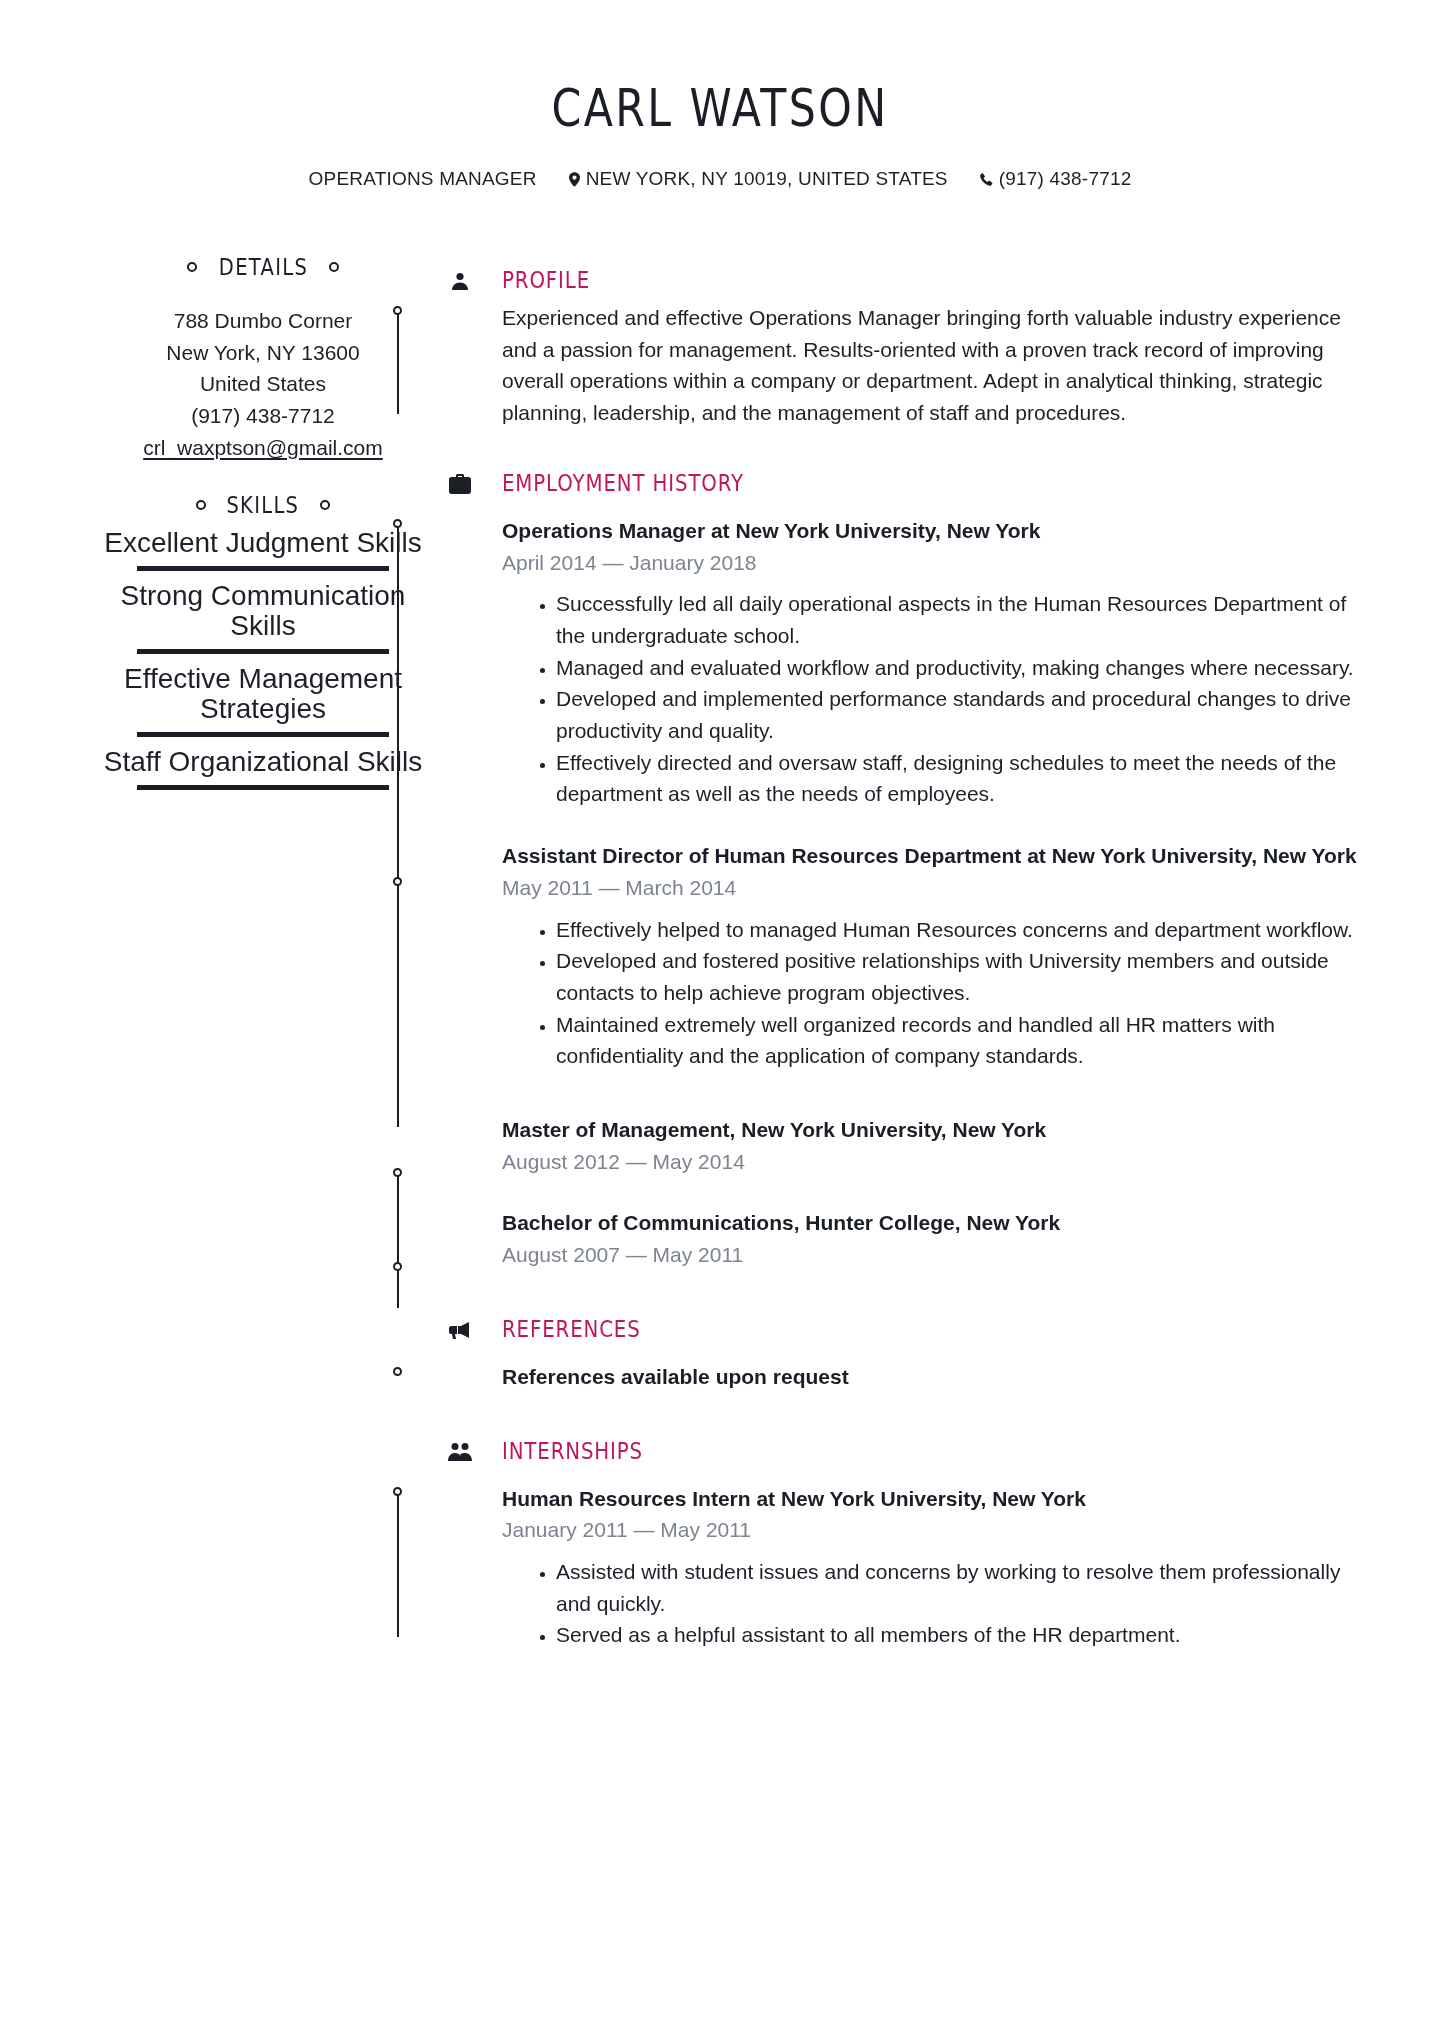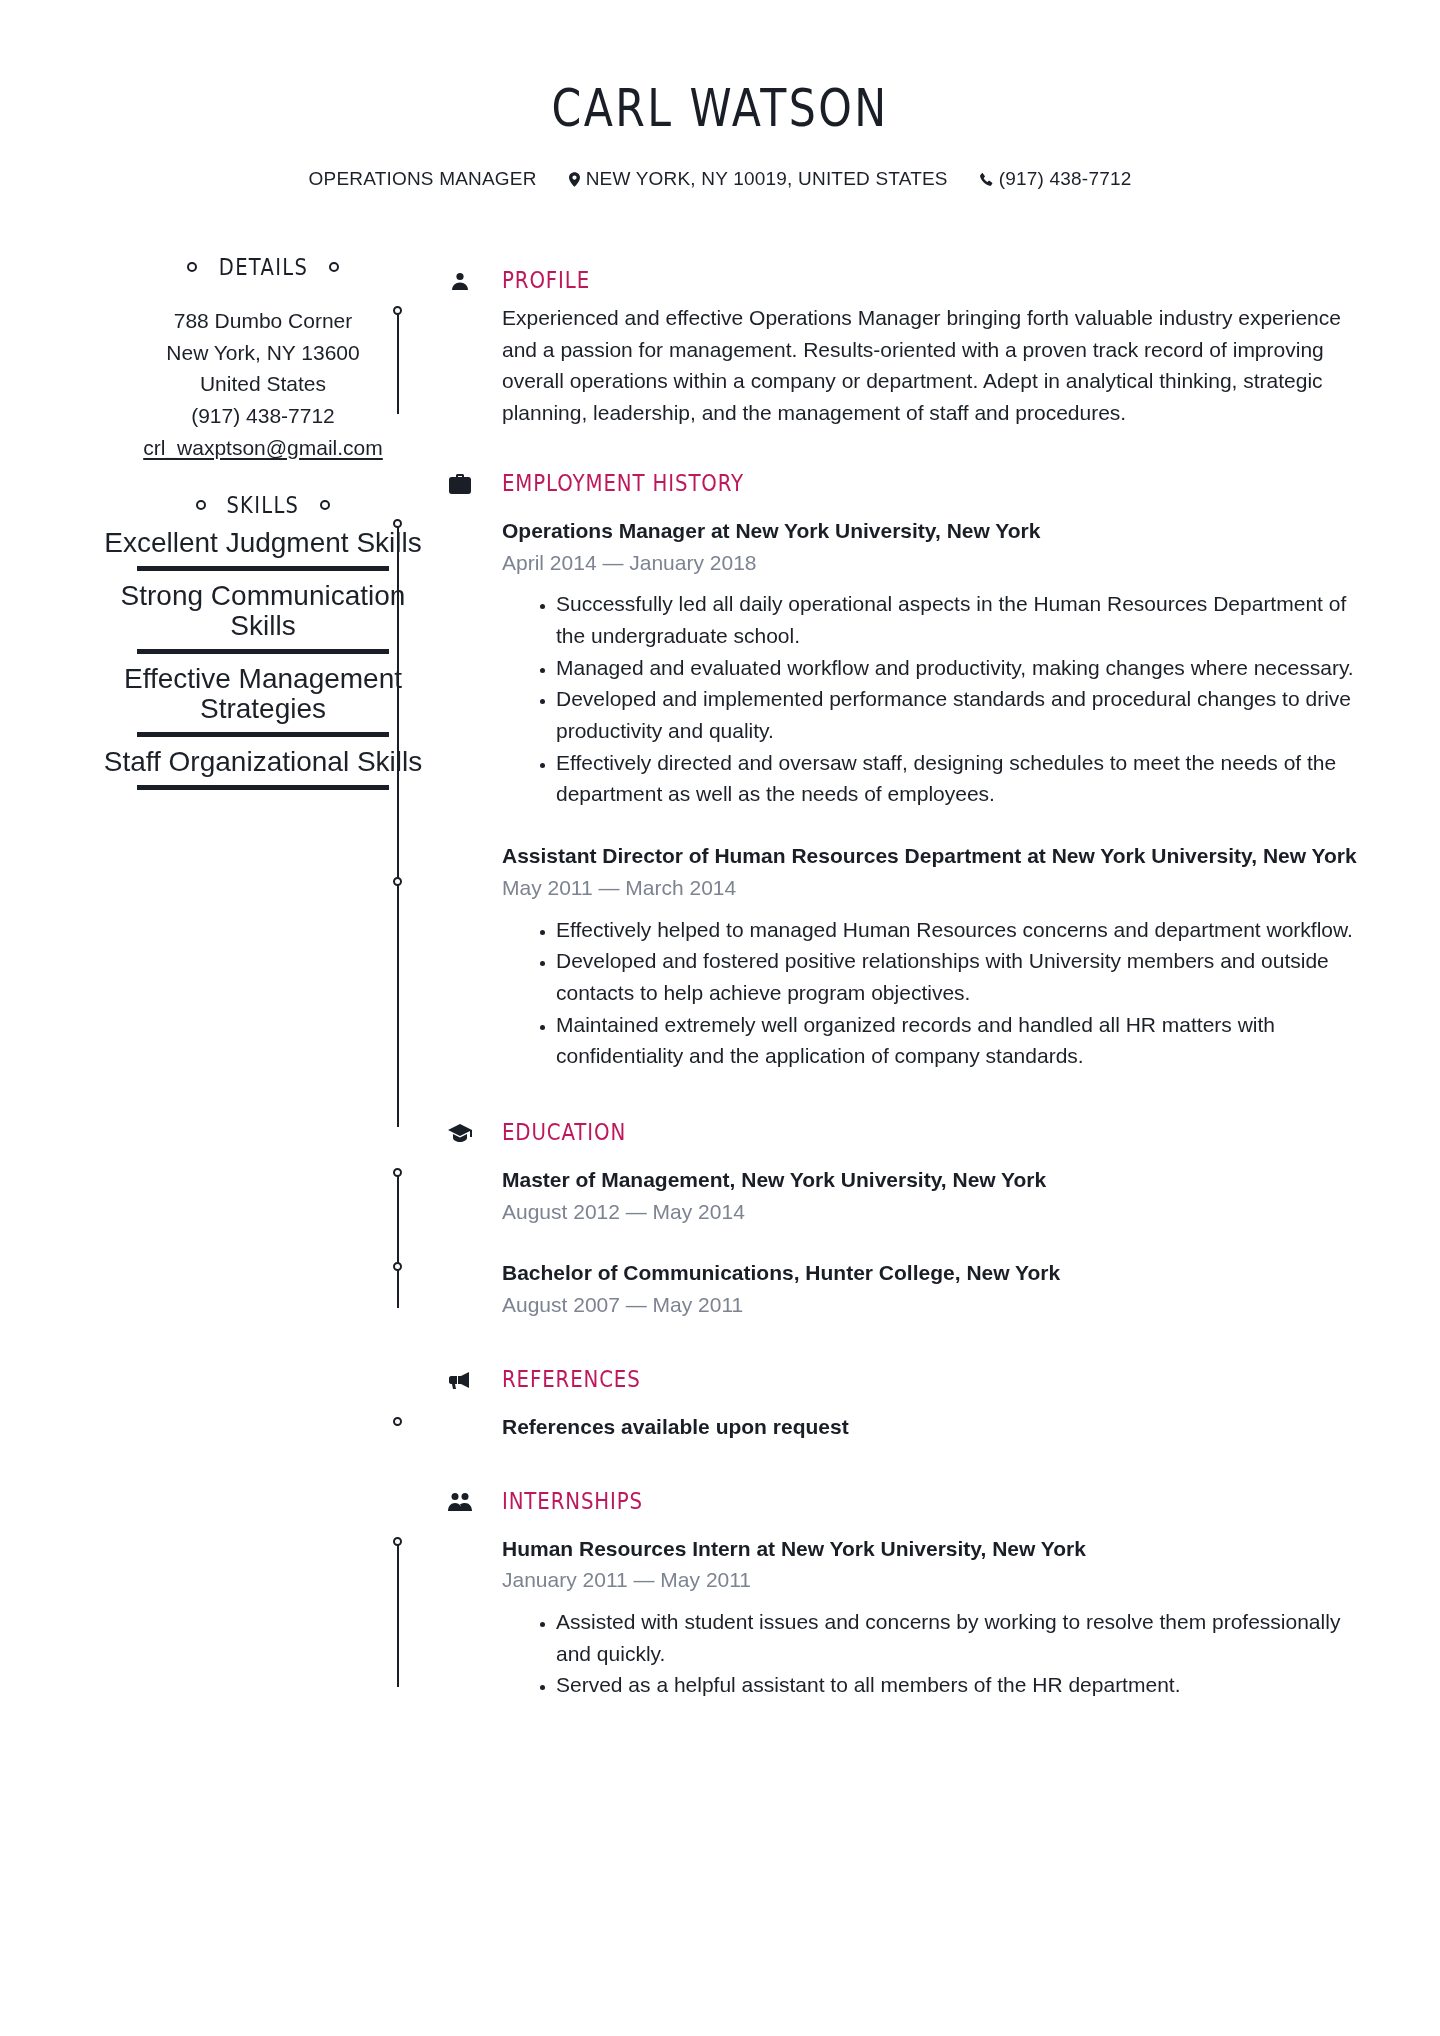--- a/index.html
+++ b/index.html
@@ -161,29 +161,20 @@
           <ul class="bullets">
             <li>Effectively helped to managed Human Resources concerns and department workflow.</li>
             <li>Developed and fostered positive relationships with University members and outside contacts to help achieve program objectives.</li>
             <li>Maintained extremely well organized records and handled all HR matters with confidentiality and the application of company standards.</li>
           </ul>
         </div>
       </div>
   </div>
 
   <div class="section" style="margin-top:42px;">
-    <div class="sec-h">
-      <span class="icon">
-        <svg width="24" height="20" viewBox="0 0 24 20">
-            <path d="M12 1L0 7l12 6 10-5v6h2V7z" fill="#1a1e26"></path>
-            <path d="M5 11v4c0 2 3.5 4 7 4s7-2 7-4v-4l-7 3.5z" fill="#1a1e26"></path>
-          </svg>
-      </span>
-      <span class="t">EDUCATION</span>
-    </div>
     <div class="timeline" style="top:54px; height:140px;">
       <span class="tl-line" style="top:8px; height:132px;"></span>
       <span class="tl-dot" style="top:0;"></span>
       <span class="tl-dot" style="top:94px;"></span>
     </div>
     <div id="edu-list" style="margin-top:14px;">
         <div>
           <div class="entry-title">Master of Management, New York University, New York</div>
           <div class="entry-date">August 2012 — May 2014</div>
         </div>

